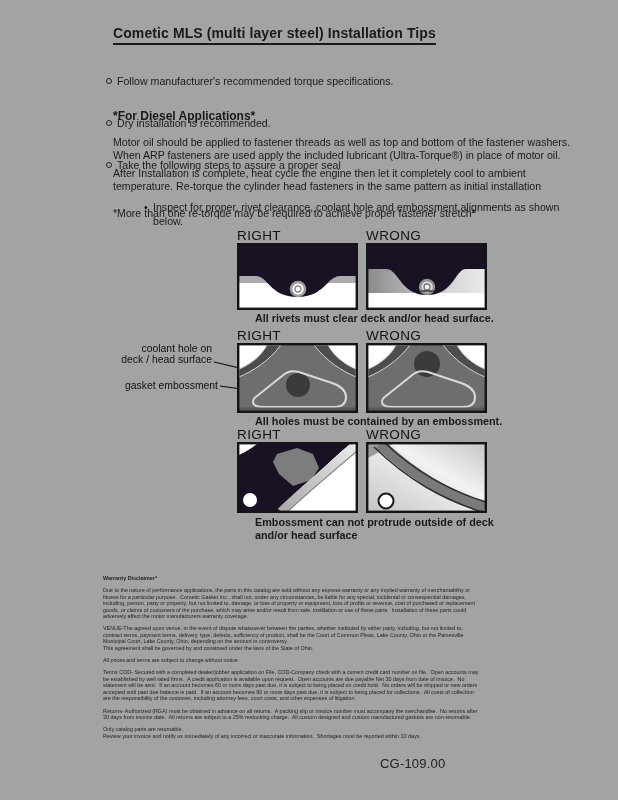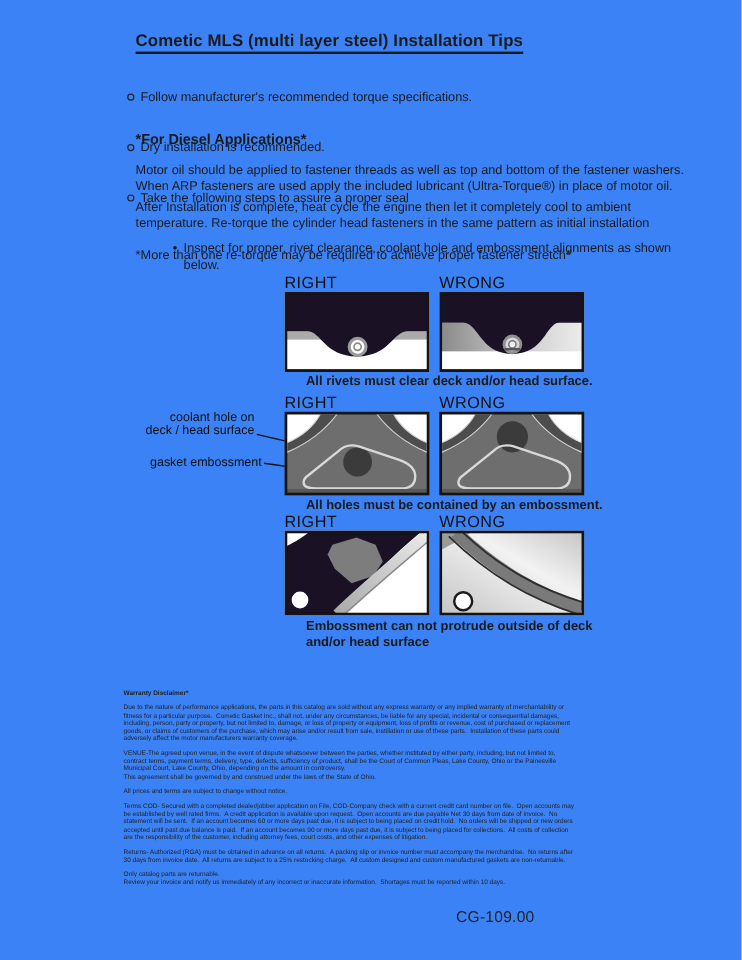--- a/index.html
+++ b/index.html
@@ -1,17 +1,17 @@
 <!DOCTYPE html>
 <html><head>
 <meta charset="utf-8">
 <style>
   html,body{margin:0;padding:0;background:#ffffff;}
   .page{
-    position:relative;width:618px;height:800px;background:#3b82f6;overflow:hidden;
+    position:relative;width:618px;height:800px;background:#a3a3a3;overflow:hidden;
     font-family:"Liberation Sans",sans-serif;color:#1a1a1a;
   }
   .abs{position:absolute;}
   
   .title{
     font-size:14px;font-weight:bold;letter-spacing:.1px;
     border-bottom:2px solid #1a1a1a;padding-bottom:2px;white-space:nowrap;
   }
   
   .blist{font-size:10.6px;line-height:14px;white-space:pre-wrap;}

